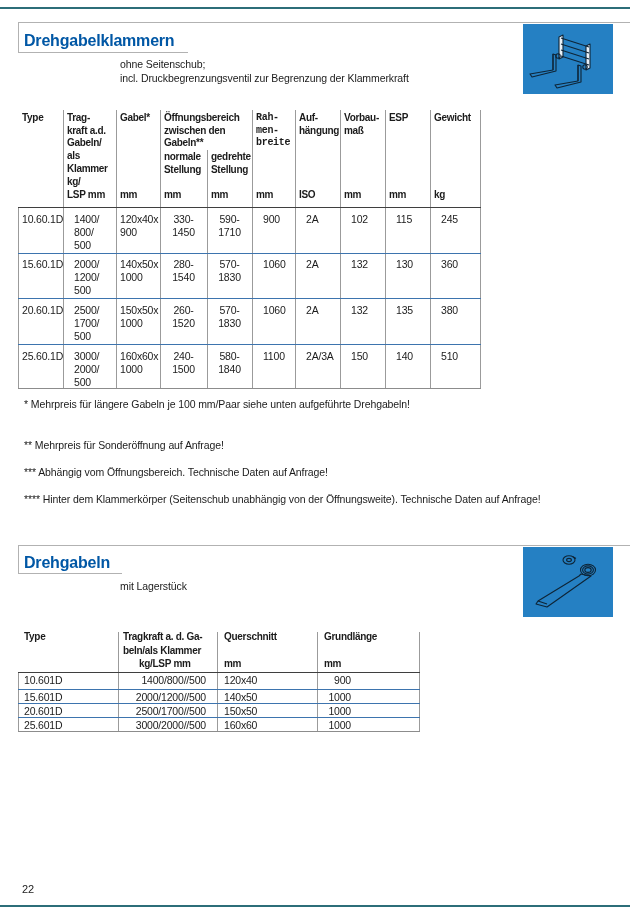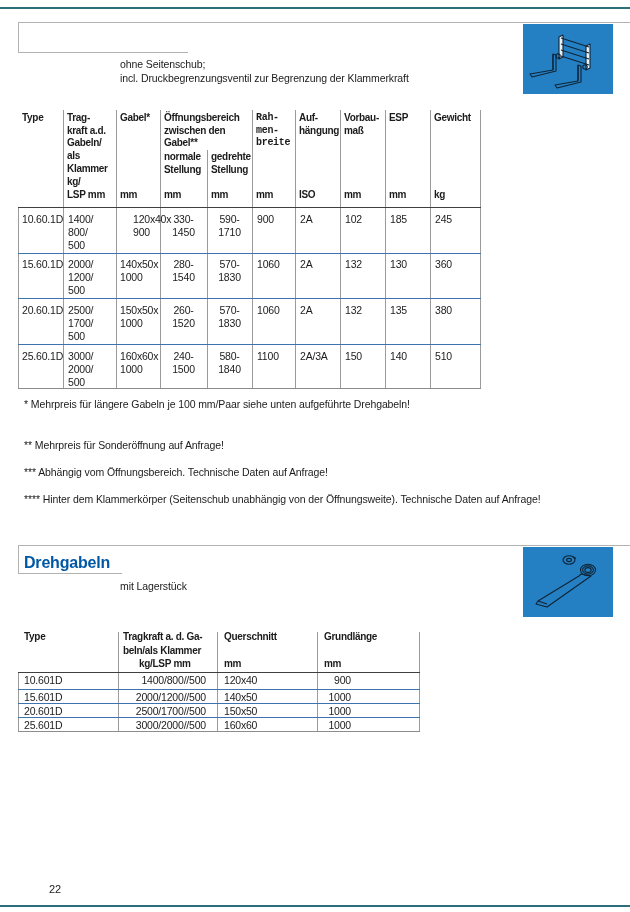--- a/index.html
+++ b/index.html
@@ -17,50 +17,51 @@
   .tbl{position:absolute;}
   .vl{position:absolute;width:1px;background:#9b9b9b;}
   .hl{position:absolute;left:0;height:1px;}
   .hl.dark{background:#3f3f3f;}
   .hl.blue{background:#3d74ae;}
   .hl.gbot{background:#8c8c8c;}
   .hcell{position:absolute;font-size:10px;font-weight:bold;line-height:12.7px;letter-spacing:-0.3px;
          white-space:pre-line;padding-left:4px;}
   .ucell{position:absolute;font-size:10px;font-weight:bold;letter-spacing:-0.3px;padding-left:4px;}
   .bcell{position:absolute;font-size:10.5px;line-height:13.2px;letter-spacing:-0.2px;
-         white-space:pre-line;padding-left:5px;}
+         white-space:pre-line;padding-left:11px;}
   .ctr{text-align:center;padding-left:0;}
   
   .c0{left:0;width:45px}.c1{left:45px;width:53px}.c2{left:98px;width:44px}
   .c3{left:142px;width:47px}.c4{left:189px;width:45px}.c5{left:234px;width:43px}
   .c6{left:277px;width:45px}.c7{left:322px;width:45px}.c8{left:367px;width:45px}
   .c9{left:412px;width:51px}
   .r0{top:103px}.r1{top:148px}.r2{top:194px}.r3{top:240px}
   
   .d0{left:0;width:100px;padding-left:6px}
   .d1{left:100px;width:88px;text-align:right;padding-right:11px}
   .d2{left:199px;width:100px;padding-left:7px}
   .d3{left:299px;width:34px;text-align:right;}
   .s0{top:46px}.s1{top:62.5px}.s2{top:76.5px}.s3{top:90.5px}
   .t2h{position:absolute;font-size:10px;font-weight:bold;line-height:14px;letter-spacing:-0.3px;white-space:pre-line;}
   .t2cell{position:absolute;font-size:10.5px;line-height:12px;letter-spacing:-0.2px;}
   .fn{position:absolute;left:24px;font-size:10.5px;line-height:13px;letter-spacing:-0.1px;color:#1b1b1b;}
-  .pagenum{position:absolute;left:22px;top:883px;font-size:11px;color:#1b1b1b;margin-left:27px;}
+  .pagenum{position:absolute;left:22px;top:883px;font-size:11px;color:#1b1b1b;}
   svg{display:block;}
 </style>
 </head>
 <body>
 
 <div id="page">
 
   <div class="teal-rule" style="top:7px;"></div>
   <div class="teal-rule" style="top:905px;"></div>
 
   <div class="gray-h" style="top:22px;left:18px;width:612px;"></div>
   <div class="gray-v" style="top:22px;left:18px;height:30px;"></div>
+  <div class="heading" style="top:31px;left:24px;">Drehgabelklammern</div>
   <div class="gray-h" style="top:52px;left:18px;width:170px;"></div>
   <div class="sub" style="top:58px;left:120px;">ohne Seitenschub;</div>
   <div class="sub" style="top:72px;left:120px;">incl. Druckbegrenzungsventil zur Begrenzung der Klammerkraft</div>
 
   <div class="imgbox" style="top:24px;left:523px;">
     <svg width="90" height="70" viewBox="0 0 90 70">
       <g stroke="#0e2436" stroke-width="1.1" fill="none" stroke-linejoin="round">
         <polygon points="36,13 40,11 40,33 36,35" fill="#eaf2f9"></polygon>
         <polygon points="63,22 67,20 67,44 63,46" fill="#eaf2f9"></polygon>
         <line x1="38" y1="14" x2="66" y2="23"></line>
@@ -82,21 +83,21 @@
     <div class="hcell c0" style="top:2px;">Type</div>
     <div class="hcell c1" style="top:2px;">Trag-
 kraft a.d.
 Gabeln/
 als
 Klammer
 kg/</div>
     <div class="hcell c2" style="top:2px;">Gabel*</div>
     <div class="hcell" style="top:2px;left:142px;width:92px;">Öffnungsbereich
 zwischen den
-Gabel**</div>
+Gabeln**</div>
     <div class="hcell c3" style="top:41px;">normale
 Stellung</div>
     <div class="hcell c4" style="top:41px;">gedrehte
 Stellung</div>
     <div class="hcell c5" style="top:2px;font-family:Liberation Mono, monospace;">Rah-
 men-
 breite</div>
     <div class="hcell c6" style="top:2px;">Auf-
 hängung</div>
     <div class="hcell c7" style="top:2px;">Vorbau-
@@ -140,30 +141,30 @@
     <div class="hl dark" style="top:97px;width:463px;"></div>
     <div class="hl blue" style="top:142.7px;width:463px;"></div>
     <div class="hl blue" style="top:188.3px;width:463px;"></div>
     <div class="hl blue" style="top:234px;width:463px;"></div>
     <div class="hl gbot" style="top:278px;width:463px;"></div>
 
     <div class="bcell c0 r0" style="padding-left:4px;">10.60.1D</div>
     <div class="bcell c1 r0">1400/
 800/
 500</div>
-    <div class="bcell c2 r0" style="padding-left:17px;">120x40x
+    <div class="bcell c2 r0" style="padding-left:4px;">120x40x
 900</div>
     <div class="bcell c3 r0 ctr">330-
 1450</div>
     <div class="bcell c4 r0 ctr">590-
 1710</div>
     <div class="bcell c5 r0">900</div>
     <div class="bcell c6 r0">2A</div>
     <div class="bcell c7 r0">102</div>
-    <div class="bcell c8 r0">185</div>
+    <div class="bcell c8 r0">115</div>
     <div class="bcell c9 r0">245</div>
 
     <div class="bcell c0 r1" style="padding-left:4px;">15.60.1D</div>
     <div class="bcell c1 r1">2000/
 1200/
 500</div>
     <div class="bcell c2 r1" style="padding-left:4px;">140x50x
 1000</div>
     <div class="bcell c3 r1 ctr">280-
 1540</div>

